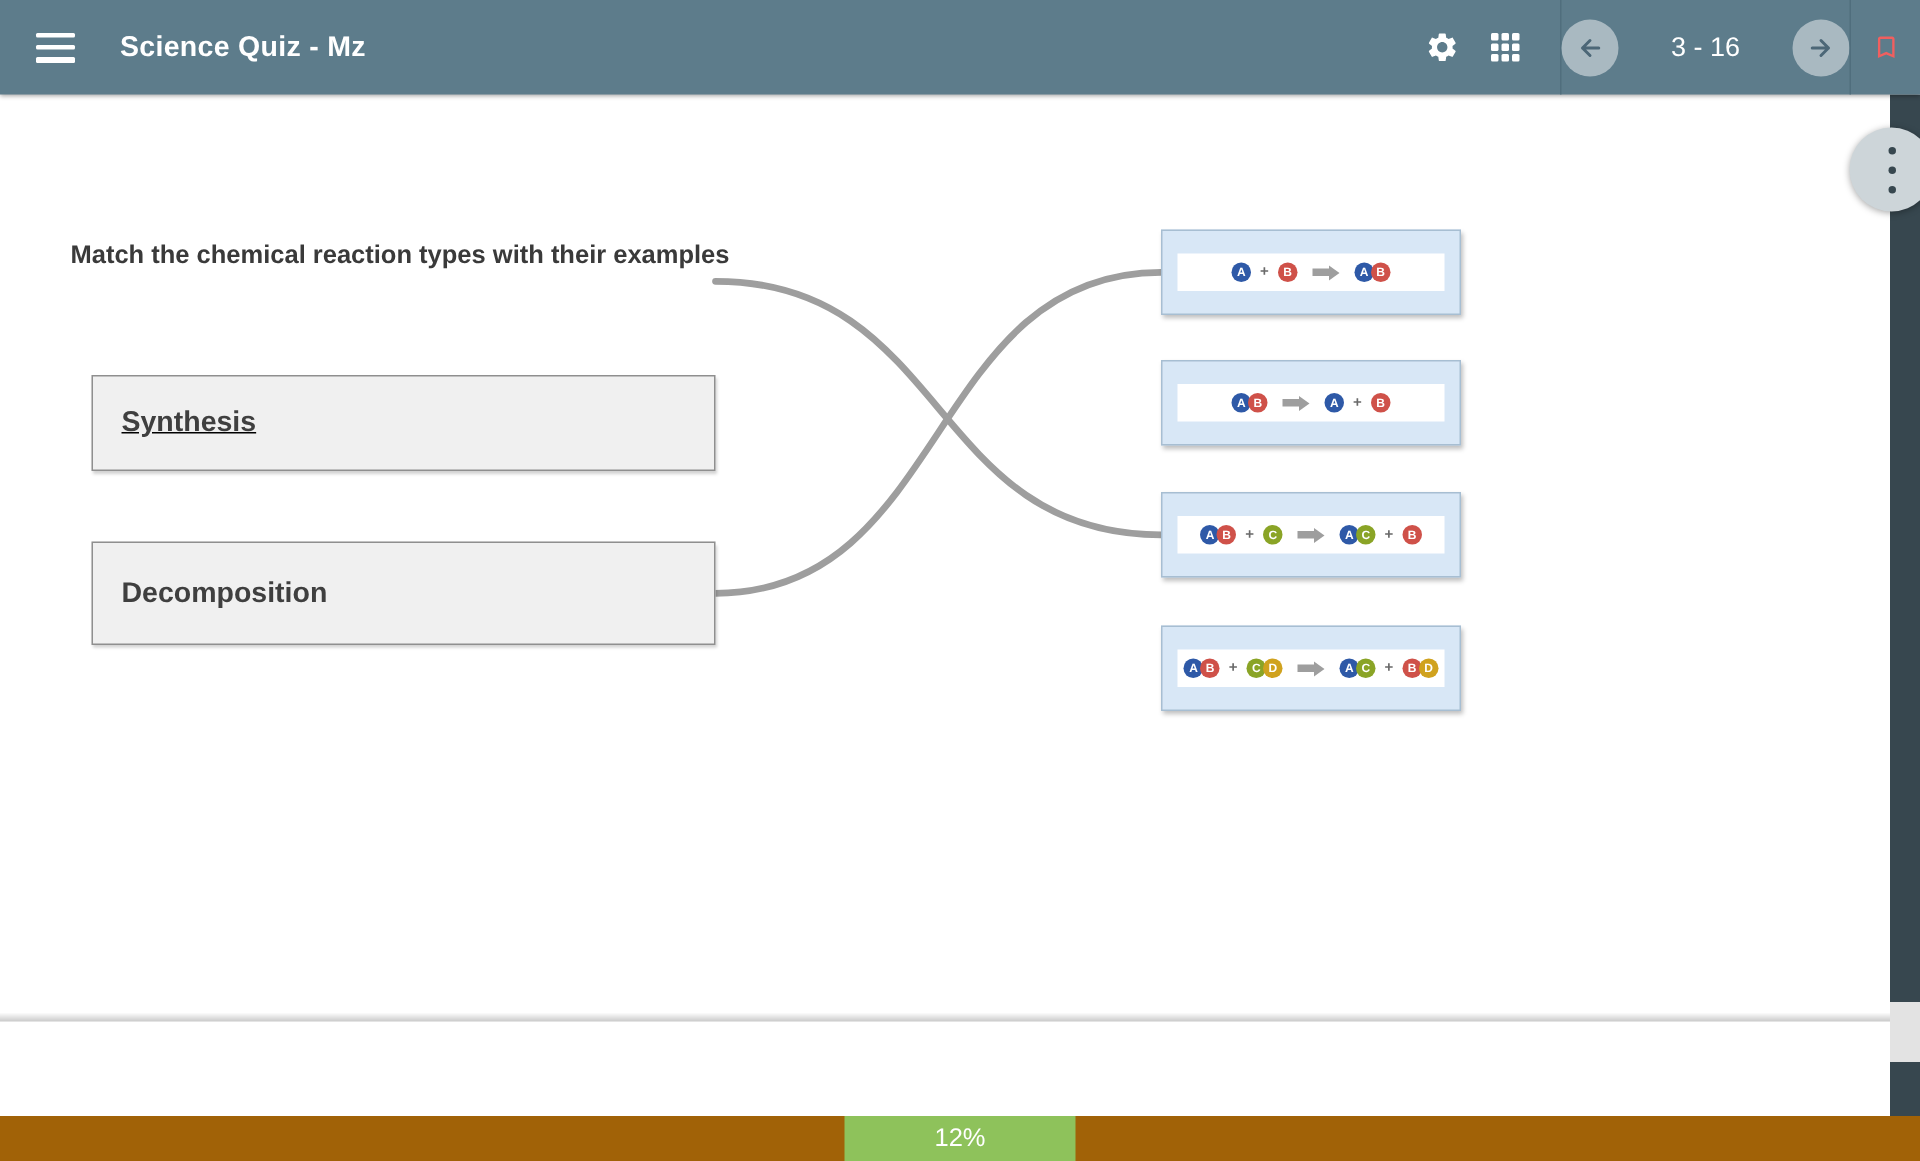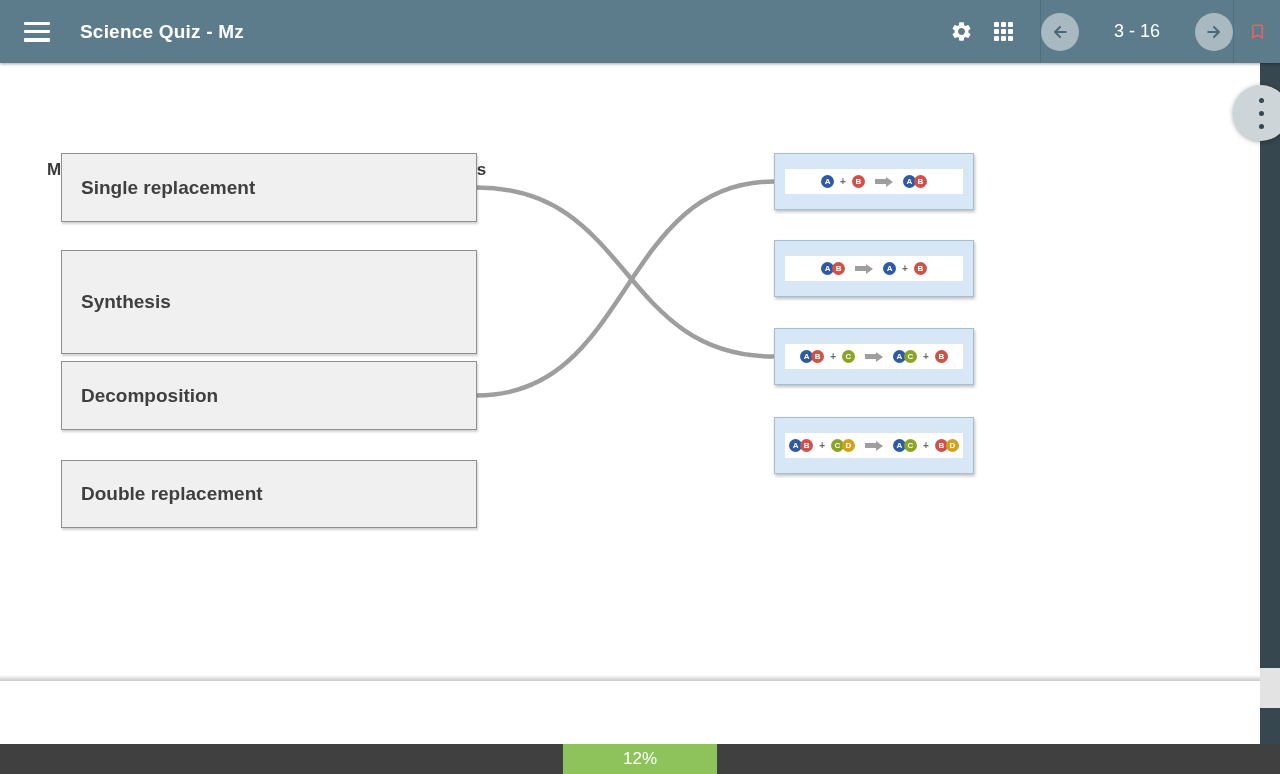--- a/index.html
+++ b/index.html
@@ -36,21 +36,21 @@
                            background:linear-gradient(#fff,#c9c9c9); z-index:2; }
   .question-prompt { position:absolute; left:47px; top:97px; font-size:17px; font-weight:bold;
                      color:#3a3a3a; z-index:2; }
 
   #connector-svg { position:absolute; inset:0; width:1280px; height:774px; z-index:1; pointer-events:none; }
 
   .lbox { position:absolute; left:61px; width:416px; background:#f0f0f0; border:1px solid #8f8f8f;
           box-shadow:1px 2px 2px rgba(0,0,0,.18); display:flex; align-items:center; z-index:2; cursor:pointer; }
   .lbox span { font-size:19px; font-weight:bold; color:#3f3f3f; padding-left:19px; }
   .lbox-0 { top:153px; height:69px; }
-  .lbox-1 { top:250px; height:104px; }
+  .lbox-1 { top:250px; height:64px;text-decoration:underline; }
   .lbox-2 { top:361px; height:69px; }
   .lbox-3 { top:460px; height:68px; }
 
   .rbox { position:absolute; left:774px; width:200px; height:57px; background:#d8e7f6;
           border:1px solid #a7bed2; box-shadow:1px 2px 3px rgba(0,0,0,.25);
           display:flex; align-items:center; justify-content:center; z-index:2; cursor:pointer; }
   .rbox-0 { top:153px; } .rbox-1 { top:240px; } .rbox-2 { top:328px; } .rbox-3 { top:417px; }
   .rstrip { width:178px; height:25px; background:#fff; display:flex; align-items:center;
             justify-content:center; gap:5px; }
   .atom { width:13px; height:13px; border-radius:50%; color:#fff; font-size:8px; font-weight:bold;
@@ -67,21 +67,21 @@
   .more-fab { position:absolute; left:1233px; top:85px; width:56px; height:56px; border-radius:50%;
               background:#cdd5d9; box-shadow:0 1px 5px rgba(0,0,0,.35); z-index:7; cursor:pointer;
               display:flex; flex-direction:column; align-items:center; justify-content:center; gap:8px; }
   .more-fab i { width:5px; height:5px; border-radius:50%; background:#37474f; }
 
   
   .scroll-track { position:absolute; top:63px; right:0; width:20px; height:681px; background:#37474f; z-index:5; }
   .scroll-thumb { position:absolute; top:605px; left:0; width:20px; height:40px; background:#e3e3e3; cursor:pointer; }
 
   
-  footer { position:absolute; left:0; bottom:0; width:1280px; height:30px; background:#404040; z-index:6;
+  footer { position:absolute; left:0; bottom:0; width:1280px; height:30px; background:#a16207; z-index:6;
            display:flex; align-items:center; justify-content:center; }
   .progress-fill { height:30px; background:#8ec25b; display:flex; align-items:center; justify-content:center; }
   .progress-fill span { color:#fff; font-size:17px; }
 </style>
 </head>
 <body>
 
 <div class="app">
 
   <header>
@@ -136,31 +136,25 @@
 
   <main>
     <div class="question-prompt">Match the chemical reaction types with their examples</div>
   </main>
 
   <svg id="connector-svg">
       <path d="M 477 187.5 C 632 187.5, 619 356.5, 774 356.5" fill="none" stroke="#9e9e9e" stroke-width="4.5" stroke-linecap="round"></path>
       <path d="M 477 395.5 C 632 395.5, 619 181.5, 774 181.5" fill="none" stroke="#9e9e9e" stroke-width="4.5" stroke-linecap="round"></path>
     </svg>
 
-  <div class="lbox lbox-0">
-    <span>Single replacement</span>
-  </div>
   <div class="lbox lbox-1">
     <span>Synthesis</span>
   </div>
   <div class="lbox lbox-2">
     <span>Decomposition</span>
-  </div>
-  <div class="lbox lbox-3">
-    <span>Double replacement</span>
   </div>
 
   <div class="rbox rbox-0">
     <div class="rstrip">
         <span class="atom" style="background: rgb(46, 89, 167);">A</span>
         <span class="plus">+</span>
         <span class="atom" style="background: rgb(207, 81, 73);">B</span>
         <span class="arr">
           <span class="arr-bar"></span>
           <span class="arr-head"></span>

